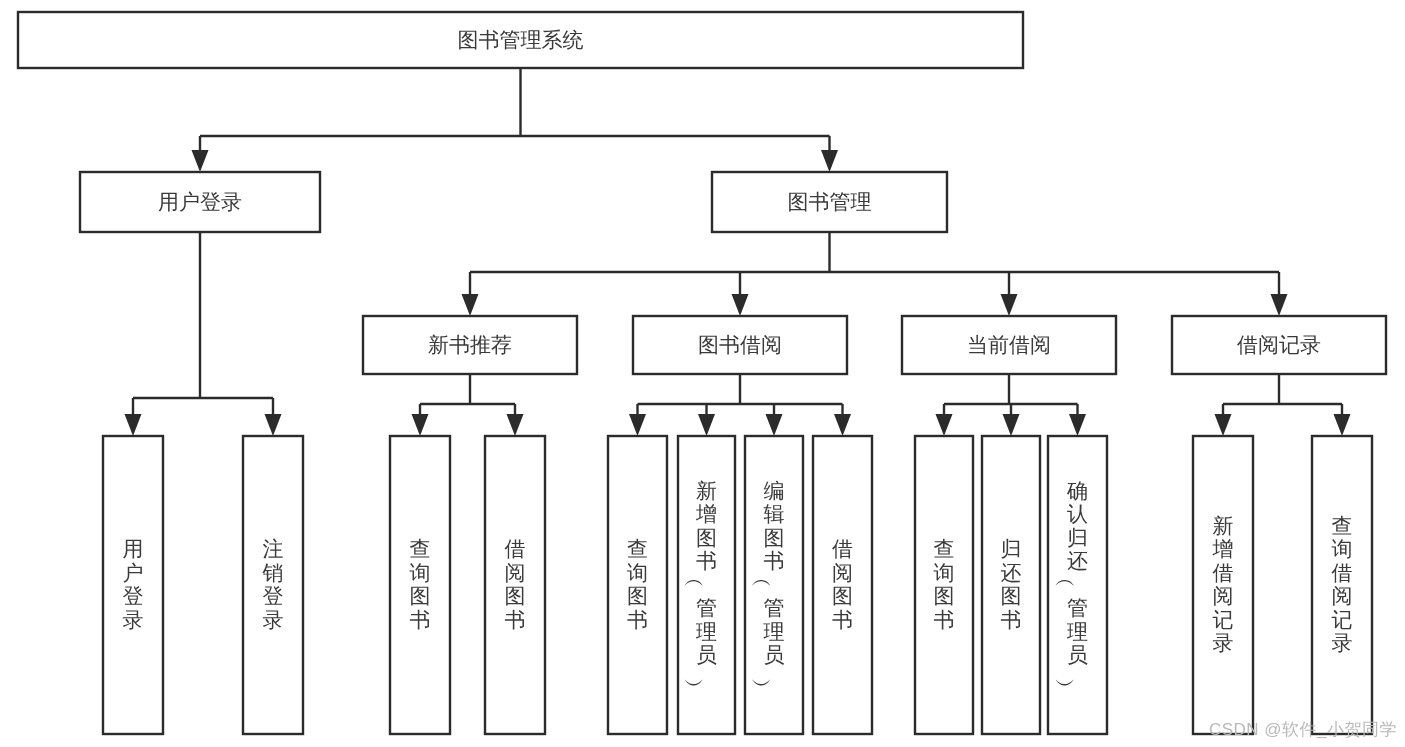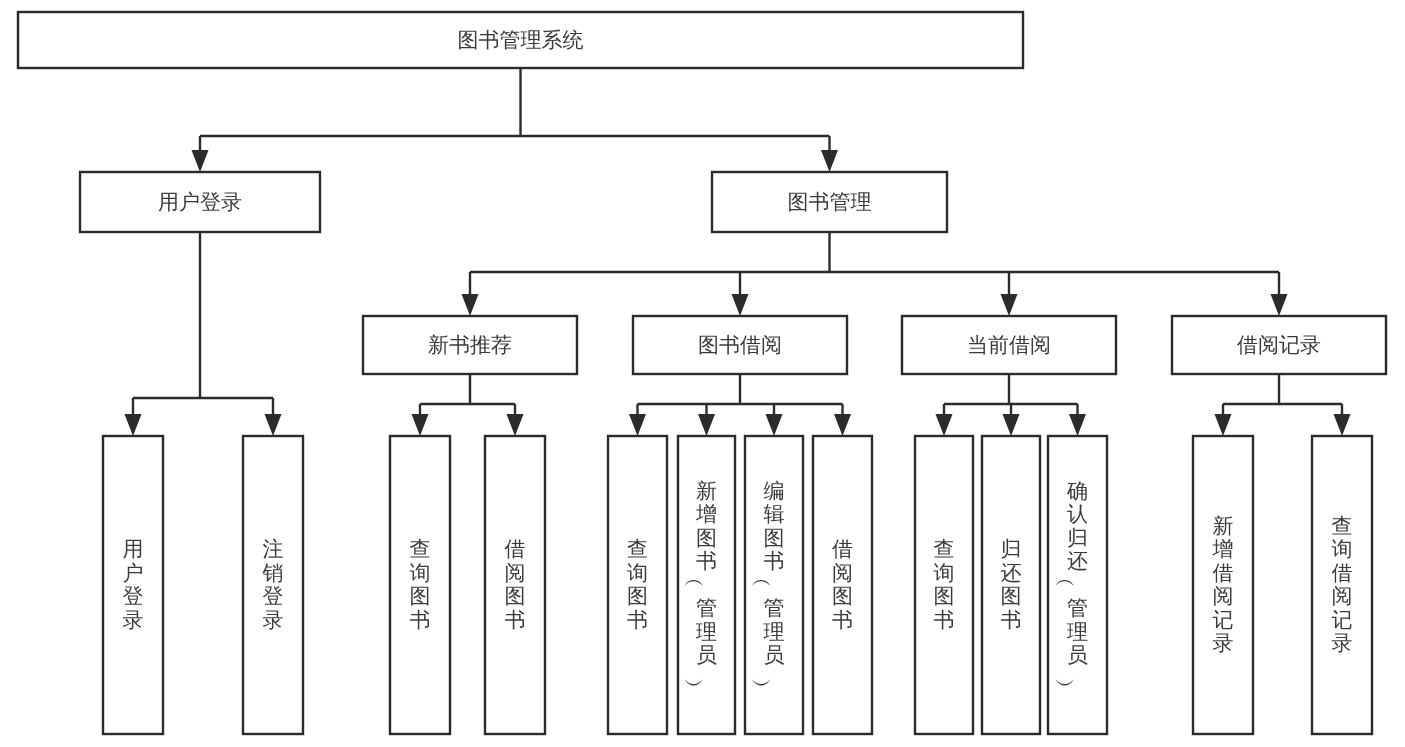--- a/index.html
+++ b/index.html
@@ -214,13 +214,14 @@
         <g>
           <rect x="1193" y="436" width="60" height="298" class="node-box"></rect>
           <text x="1223" y="532.83" class="node-label-vertical"><tspan x="1223" dy="0">新</tspan><tspan x="1223" dy="23.5">增</tspan><tspan x="1223" dy="23.5">借</tspan><tspan x="1223" dy="23.5">阅</tspan><tspan x="1223" dy="23.5">记</tspan><tspan x="1223" dy="23.5">录</tspan></text>
         </g>
         <g>
           <rect x="1312" y="436" width="60" height="298" class="node-box"></rect>
           <text x="1342" y="532.83" class="node-label-vertical"><tspan x="1342" dy="0">查</tspan><tspan x="1342" dy="23.5">询</tspan><tspan x="1342" dy="23.5">借</tspan><tspan x="1342" dy="23.5">阅</tspan><tspan x="1342" dy="23.5">记</tspan><tspan x="1342" dy="23.5">录</tspan></text>
         </g>
       </g>
   </svg>
+  <div class="watermark">CSDN @软件_小贺同学</div>
 </div>
 
 </body></html>

